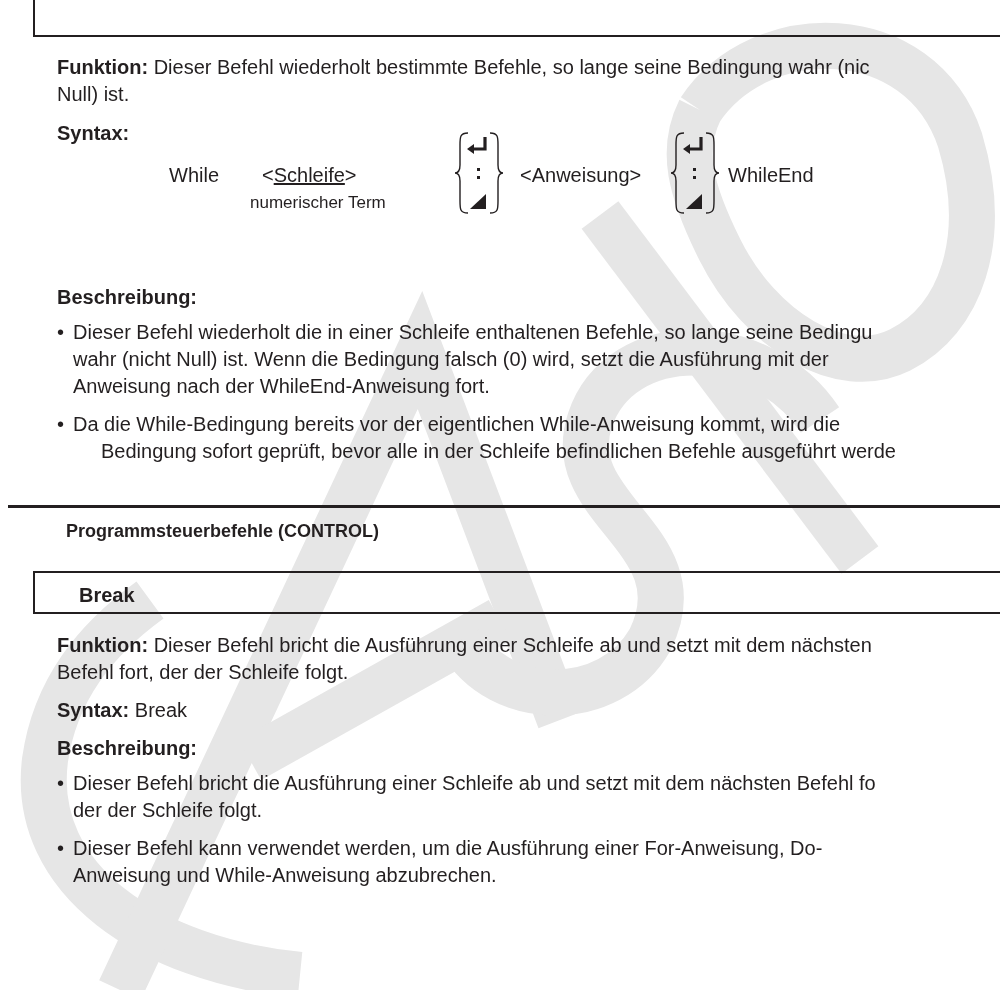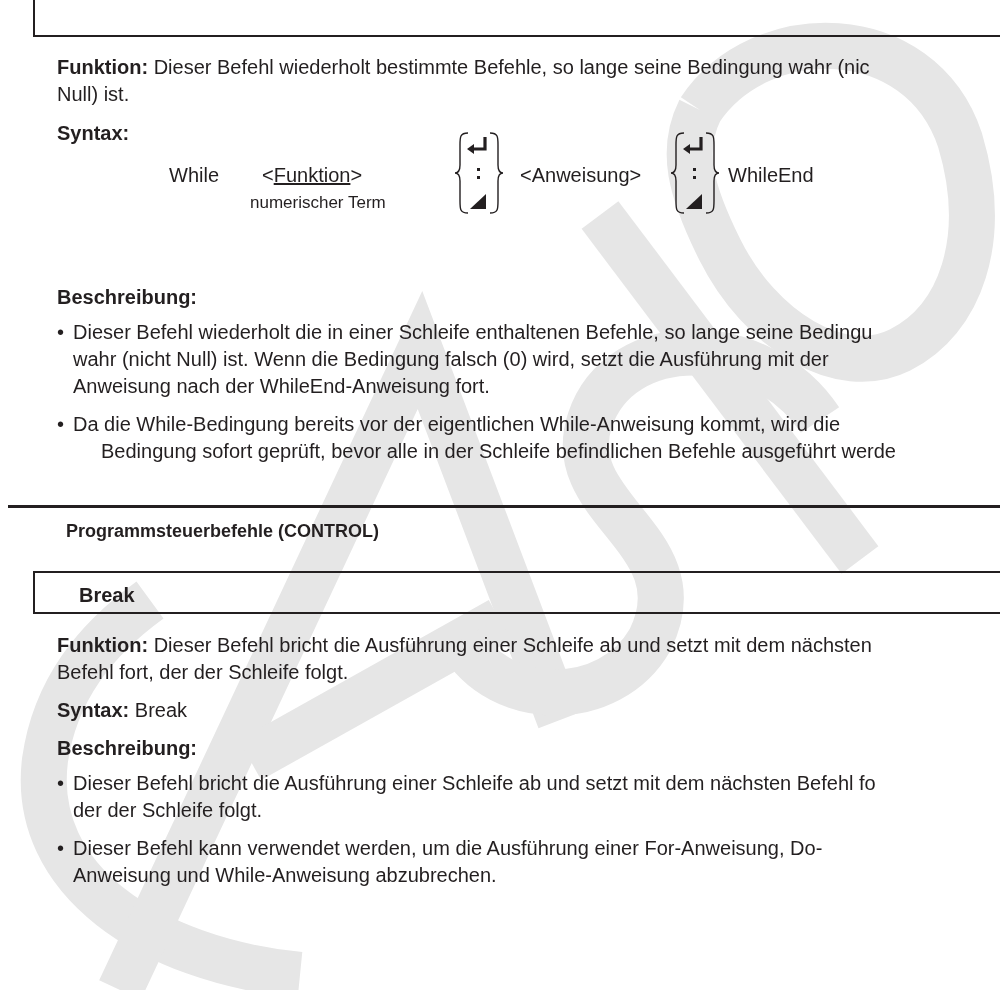--- a/index.html
+++ b/index.html
@@ -61,21 +61,21 @@
 
   <div class="para" style="top:54px;">
     <span class="lbl">Funktion:</span><span> Dieser Befehl wiederholt bestimmte Befehle, so lange seine Bedingung wahr (nic</span>
   </div>
   <div class="para" style="top:81px;">Null) ist.</div>
 
   <div class="para lbl" style="top:120px;">Syntax:</div>
 
   <div class="abs syn" style="left:161px; top:164px;text-align:right;">While</div>
   <div class="abs syn" style="left:254px; top:164px;">
-    <span>&lt;</span><span class="u">Funktion</span><span>&gt;</span>
+    <span>&lt;</span><span class="u">Schleife</span><span>&gt;</span>
   </div>
   <div class="abs small" style="left:242px; top:193px;">numerischer Term</div>
 
   <svg class="brace-grp" style="left:446px; top:131px;" viewBox="0 0 50 84">
     <path d="M 14 2 C 6 2, 6 6, 6 14 L 6 34 C 6 40, 4 42, 1 42 C 4 42, 6 44, 6 50 L 6 70 C 6 78, 6 82, 14 82" fill="none" stroke="#231f20" stroke-width="1.4"></path>
     <path d="M 36 2 C 44 2, 44 6, 44 14 L 44 34 C 44 40, 46 42, 49 42 C 46 42, 44 44, 44 50 L 44 70 C 44 78, 44 82, 36 82" fill="none" stroke="#231f20" stroke-width="1.4"></path>
     <g>
       <path d="M 31 6 L 31 18 L 18 18" fill="none" stroke="#231f20" stroke-width="3.2"></path>
       <polygon points="13,18 20,13 20,23" fill="#231f20"></polygon>
     </g>

